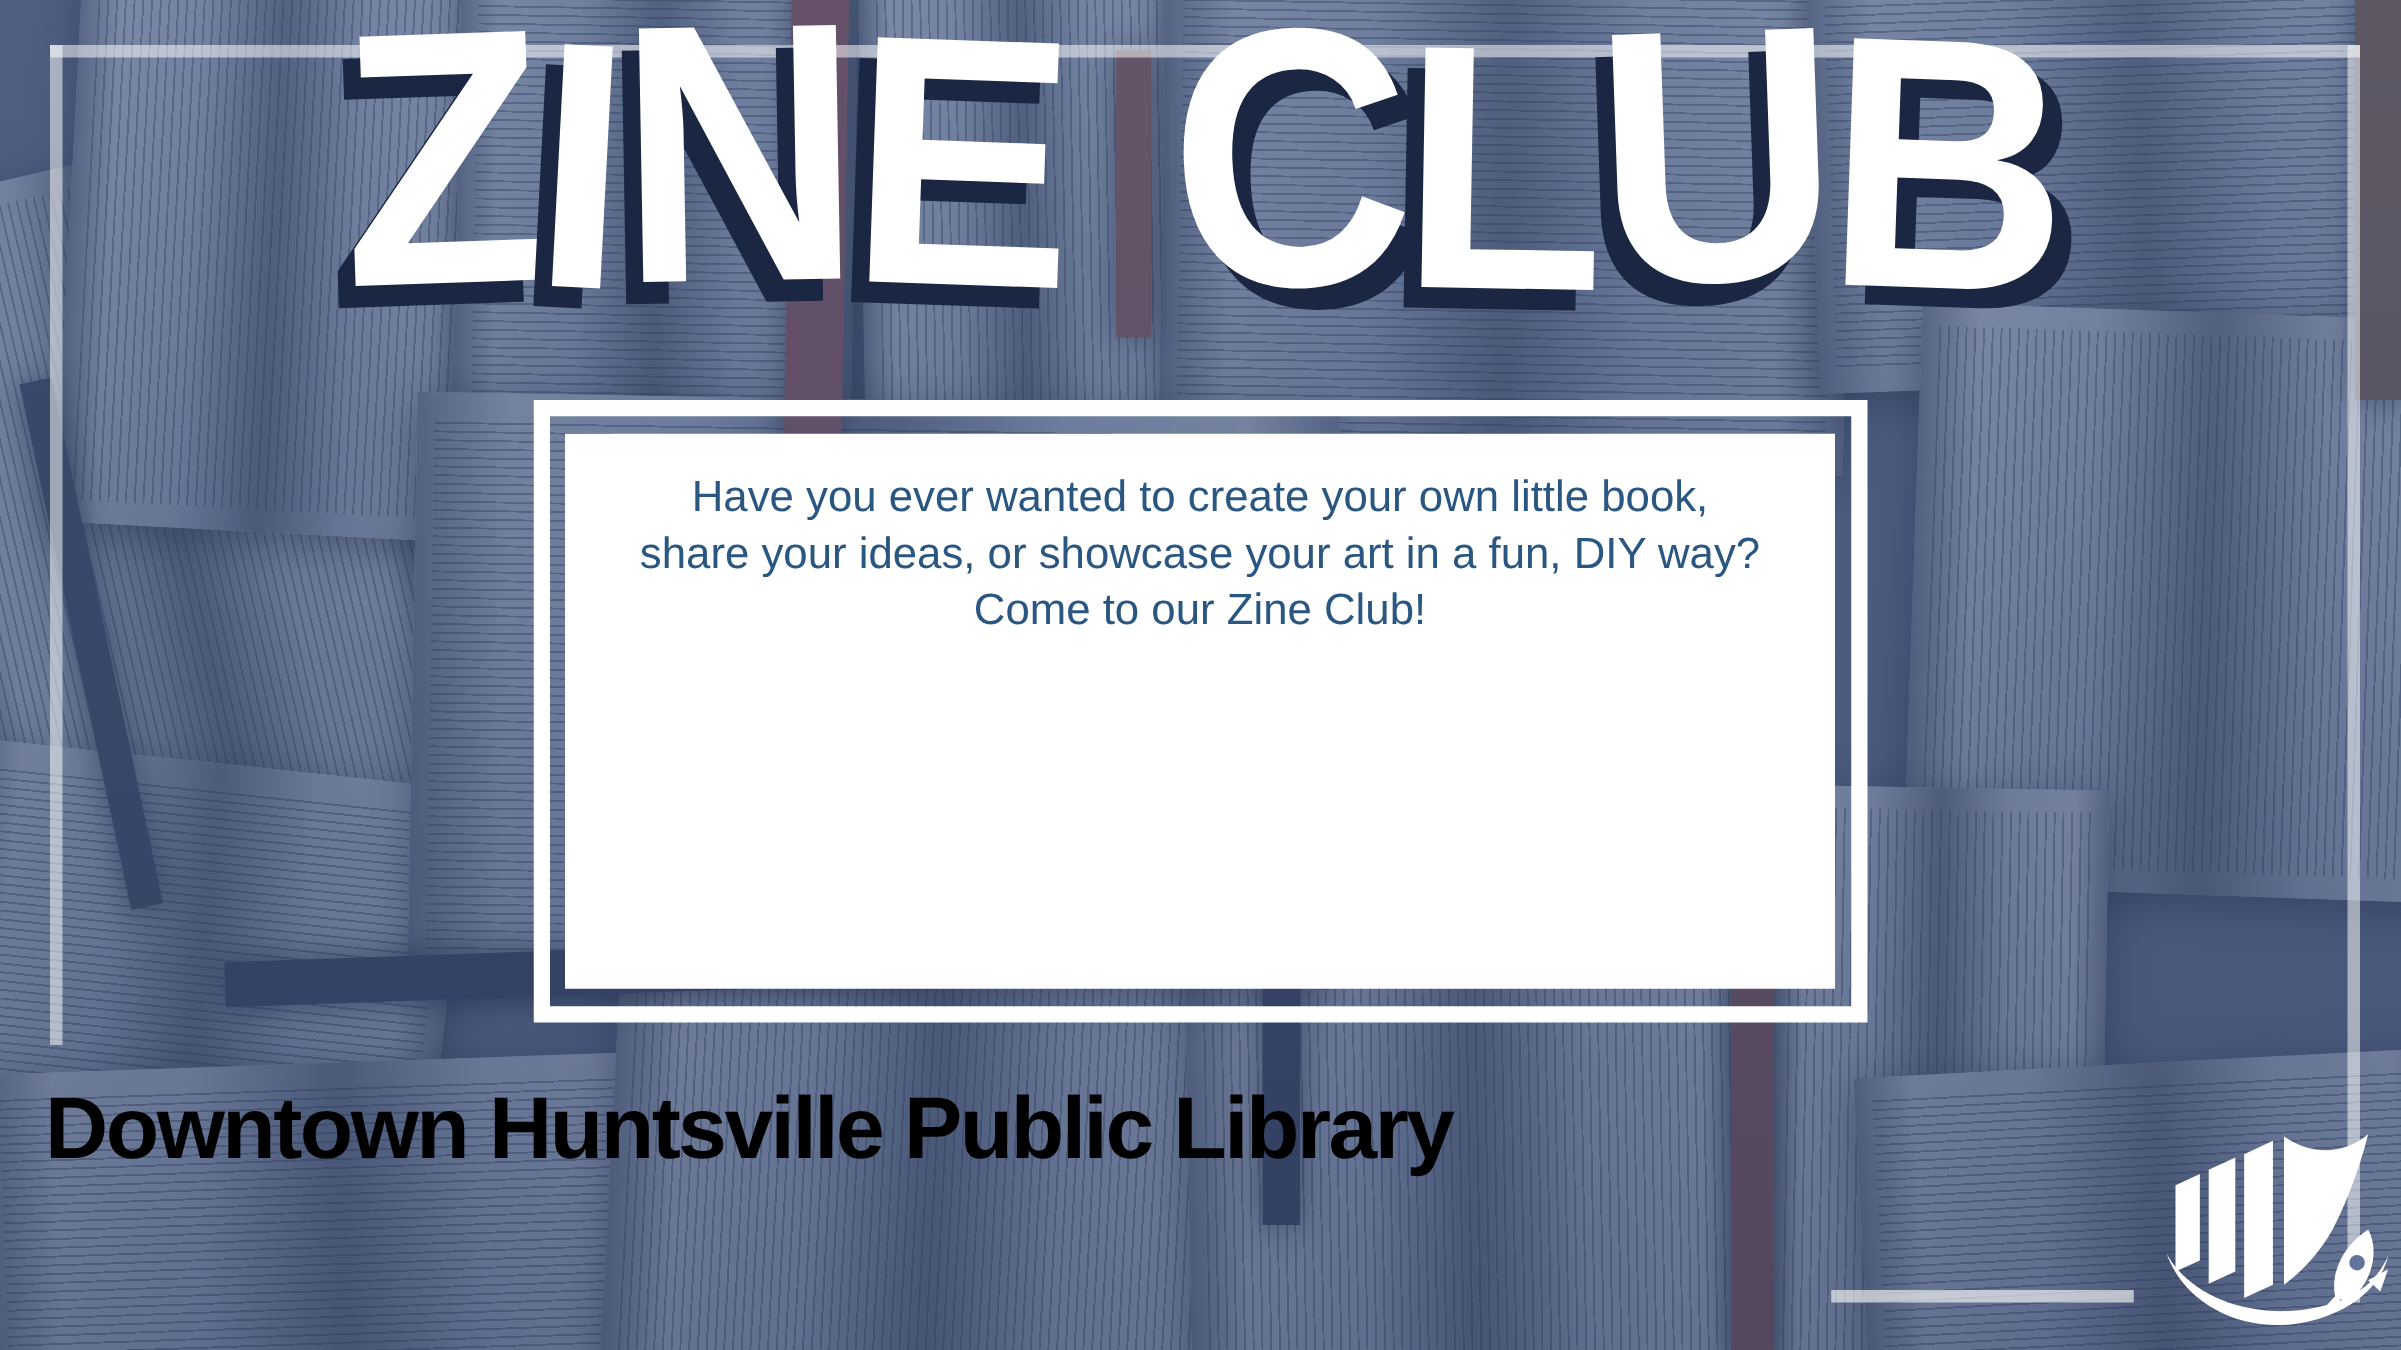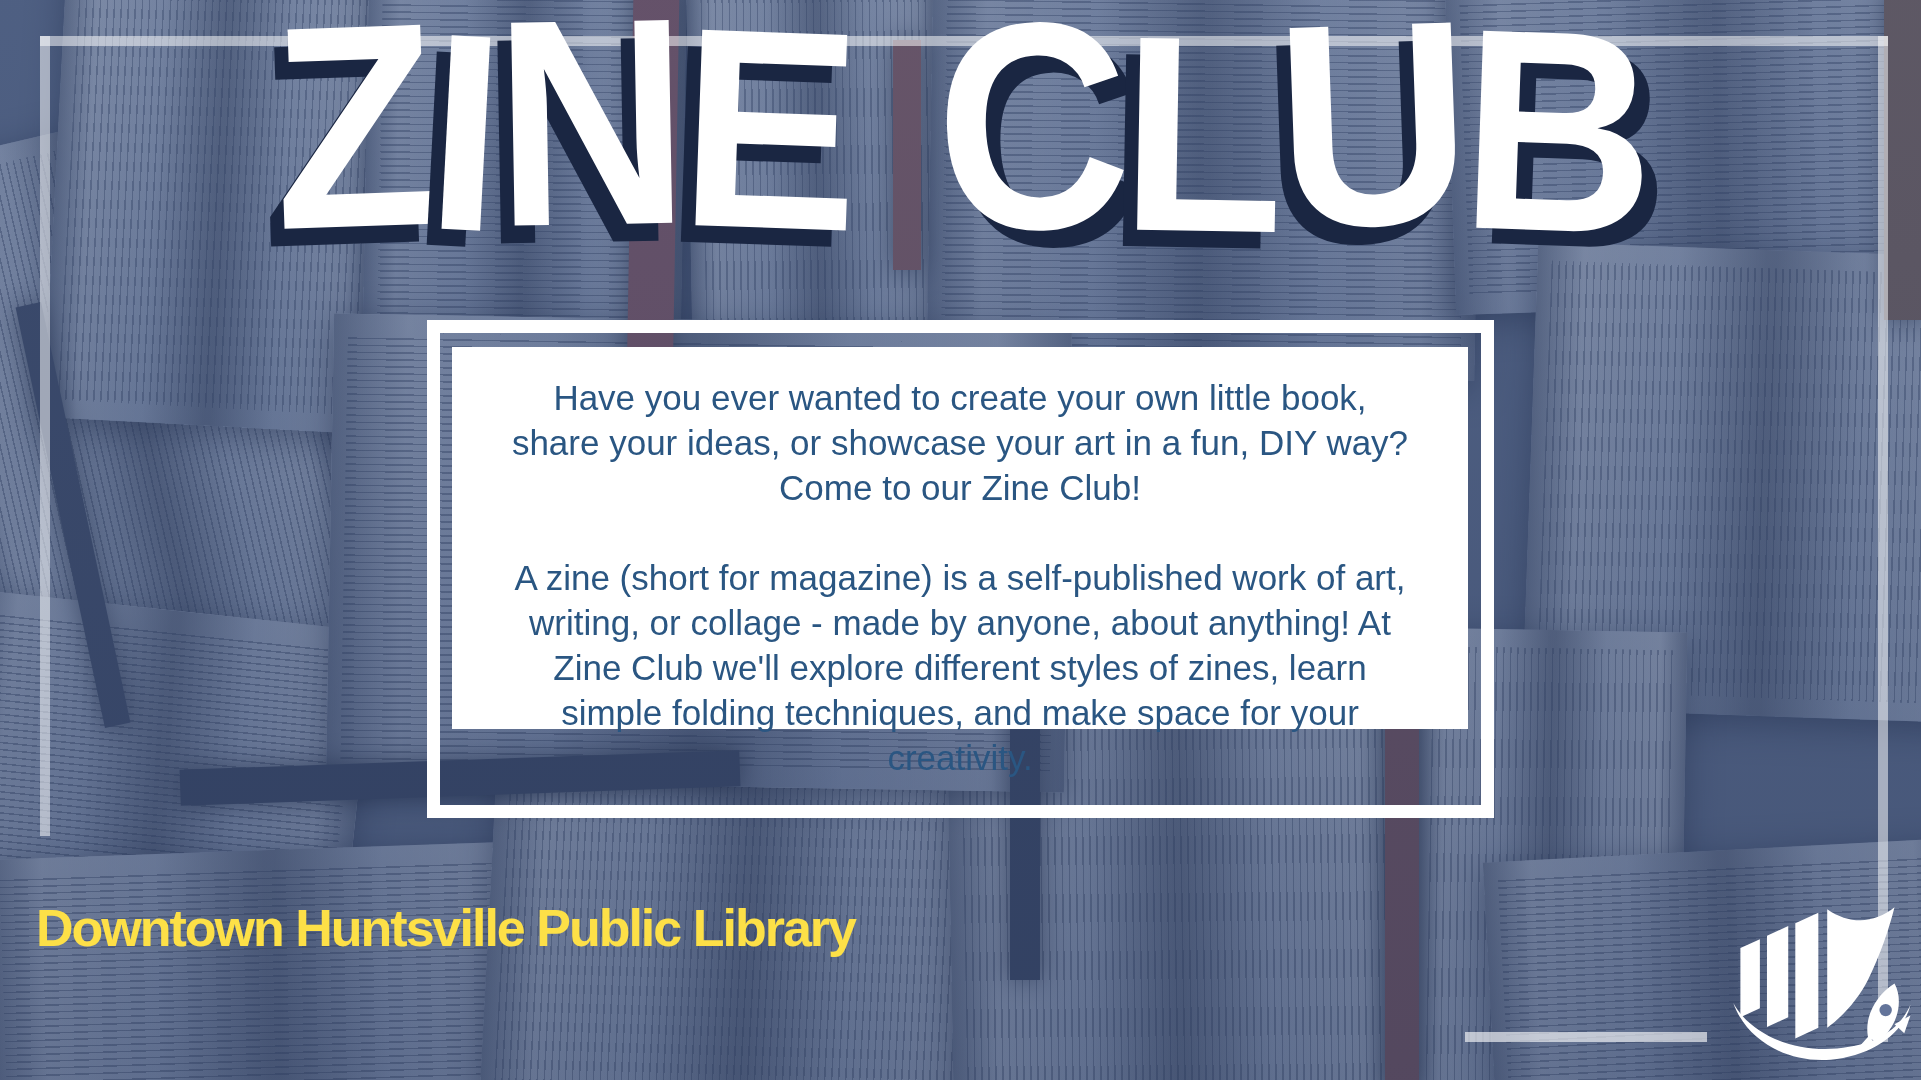--- a/index.html
+++ b/index.html
@@ -70,32 +70,32 @@
   .title .ch:nth-child(2){transform:rotate(3deg) translateY(6px) scaleY(1.05);}
   .title .ch:nth-child(3){transform:rotate(-1deg) translateY(-4px) scaleY(1.1);}
   .title .ch:nth-child(4){transform:rotate(2deg) translateY(3px) scaleY(1.06);}
   .title .ch:nth-child(6){transform:rotate(-2deg) scaleY(1.1);text-shadow:14px 16px 0 #1a2642;}
   .title .ch:nth-child(7){transform:rotate(1deg) translateY(8px) scaleY(1.04);}
   .title .ch:nth-child(8){transform:rotate(-2deg) translateY(-2px) scaleY(1.08);}
   .title .ch:nth-child(9){transform:rotate(2deg) translateY(5px) scaleY(1.07);text-shadow:16px 14px 0 #1a2642;}
 
   
   .info-frame{position:absolute;left:427px;top:320px;width:1067px;height:498px;border:13px solid #ffffff;box-sizing:border-box;}
-  .info-box{position:absolute;left:452px;top:347px;width:1016px;height:382px;background:#ffffff;}
+  .info-box{position:absolute;left:452px;top:347px;width:1016px;height:444px;background:#ffffff;}
   .box-text{padding-top:28px;}
   .para{
     margin:0;text-align:center;white-space:pre-line;
     color:#2a5682;font-size:35px;line-height:45px;font-weight:normal;
   }
   .para + .para{margin-top:45px;}
 
   
   .footer-line1{
-    position:absolute;left:36px;top:898px;
-    color:#fde047;font-size:52px;font-weight:bold;letter-spacing:-2px;white-space:nowrap;
+    position:absolute;left:36px;top:862px;
+    color:#000000;font-size:70px;font-weight:bold;letter-spacing:-2px;white-space:nowrap;
   }
   .footer-line2{
     position:absolute;left:36px;top:964px;
     color:#ffffff;font-size:72px;font-weight:normal;letter-spacing:4px;white-space:nowrap;
   }
 
   
   .logo{position:absolute;left:1728px;top:896px;width:186px;height:168px;}
 </style>
 </head>
@@ -134,25 +134,20 @@
   <div class="fbar f-bottom"></div>
 
   <div class="title"><span class="ch">Z</span><span class="ch">I</span><span class="ch">N</span><span class="ch">E</span><span class="ch sp">&nbsp;</span><span class="ch">C</span><span class="ch">L</span><span class="ch">U</span><span class="ch">B</span></div>
 
   <div class="info-frame"></div>
   <div class="info-box">
     <div class="box-text">
       <p class="para">Have you ever wanted to create your own little book,
 share your ideas, or showcase your art in a fun, DIY way?
 Come to our Zine Club!</p>
-      <p class="para">A zine (short for magazine) is a self-published work of art,
-writing, or collage - made by anyone, about anything! At
-Zine Club we'll explore different styles of zines, learn
-simple folding techniques, and make space for your
-creativity.</p>
     </div>
   </div>
 
   <div class="footer-line1">Downtown Huntsville Public Library</div>
 
   <svg class="logo" viewBox="0 0 210 180" aria-hidden="true">
     <g fill="#ffffff">
       <path d="M14,54 L36,44 L36,122 L14,132 Z"></path>
       <path d="M44,40 L68,29 L68,132 L44,143 Z"></path>
       <path d="M76,26 L102,14 L102,144 L76,156 Z"></path>

